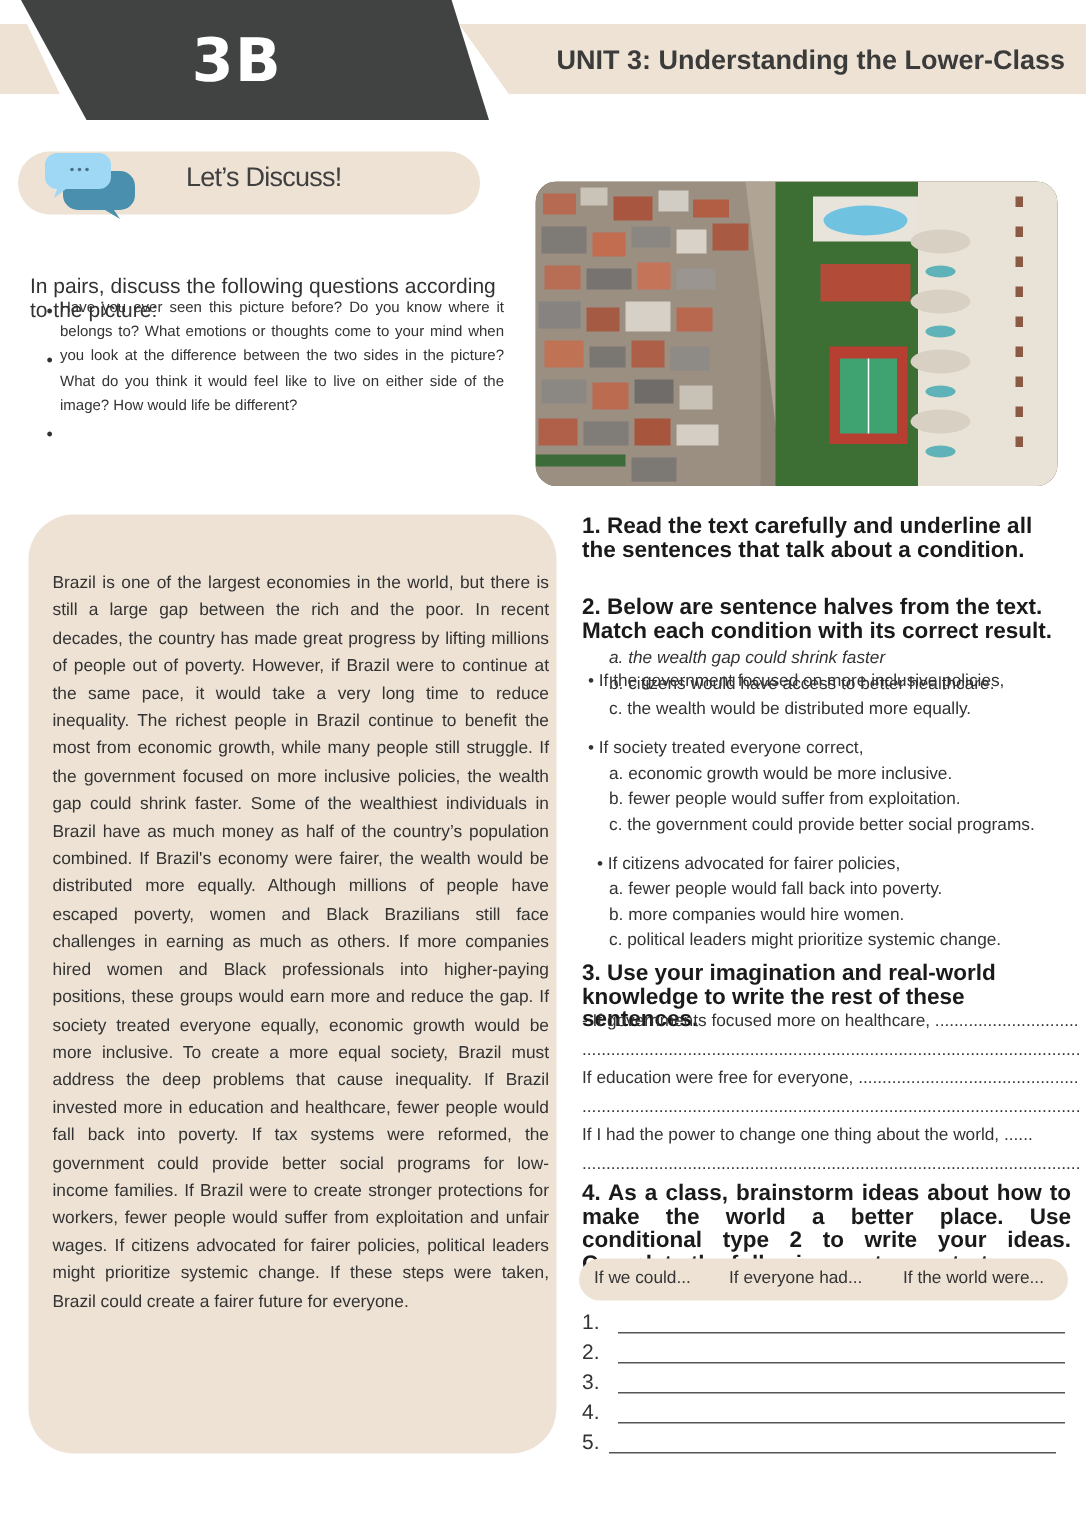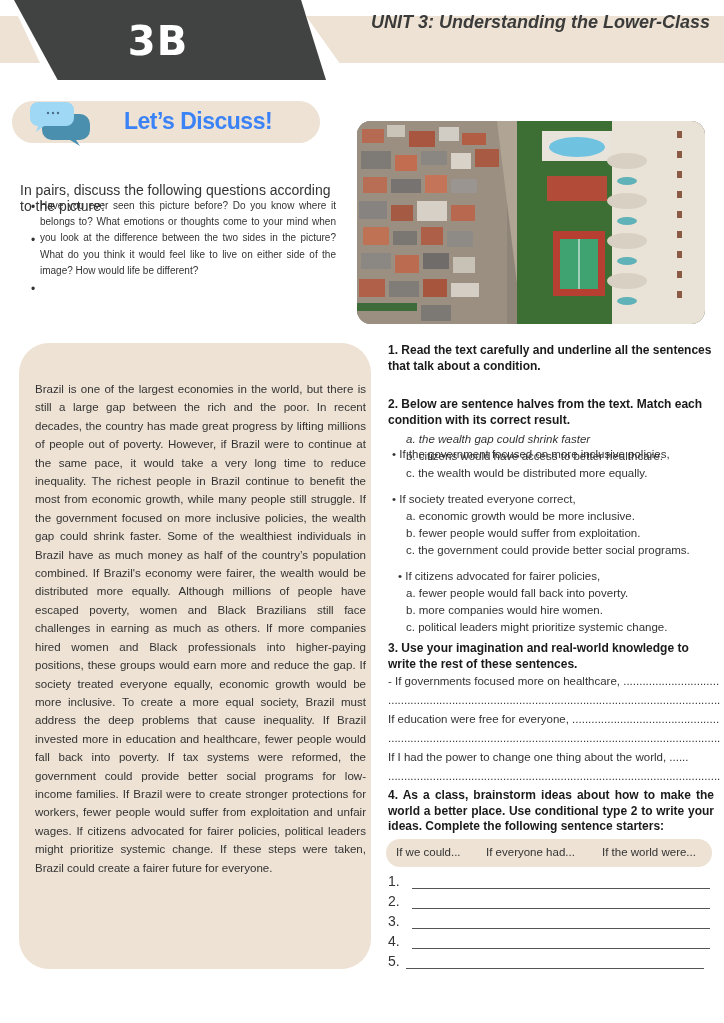--- a/index.html
+++ b/index.html
@@ -4,41 +4,41 @@
 <style>
   * { box-sizing: border-box; margin: 0; padding: 0; }
   html, body { width: 724px; height: 1023px; background: #ffffff; overflow: hidden; }
   body { position: relative; font-family: "Liberation Sans", sans-serif; color: #2f2f2f; }
 
   
   .hdr-band-left { position: absolute; left: 0; top: 16px; width: 40px; height: 47px; background: #ede2d4; clip-path: polygon(0 0, 45% 0, 100% 100%, 0 100%); }
   .hdr-band-right { position: absolute; left: 306px; top: 16px; width: 418px; height: 47px; background: #ede2d4; clip-path: polygon(0 0, 100% 0, 100% 100%, 8% 100%); }
   .hdr-dark { position: absolute; left: 14px; top: 0; width: 312px; height: 80px; background: #414342; clip-path: polygon(0 0, 92% 0, 100% 100%, 14% 100%); }
   .hdr-code { position: absolute; left: 108px; top: 18px; width: 100px; text-align: center; color: #ffffff; font-family: "DejaVu Sans", sans-serif; font-weight: bold; font-size: 40px; letter-spacing: 1px; }
-  .hdr-unit { position: absolute; right: 14px; top: 12px; color: #3a3b3a; font-weight: bold; font-size: 18px; font-style: italic; }
+  .hdr-unit { position: absolute; right: 14px; top: 30px; color: #3a3b3a; font-weight: bold; font-size: 18px; }
 
   
   .discuss-pill { position: absolute; left: 12px; top: 101px; width: 308px; height: 42px; background: #ede2d4; border-radius: 21px; }
   .bubble-icon { position: absolute; left: 30px; top: 100px; width: 62px; height: 46px; }
-  .discuss-title { position: absolute; left: 124px; top: 108px; font-size: 23px; font-weight: bold; color: #3b82f6; letter-spacing: -0.5px; }
+  .discuss-title { position: absolute; left: 124px; top: 108px; font-size: 18px; font-weight: normal; color: #404040; letter-spacing: -0.5px; }
 
   .intro { position: absolute; left: 20px; top: 182px; width: 316px; font-size: 14px; line-height: 16.2px; color: #333; }
   .bullets { position: absolute; left: 20px; top: 198px; width: 316px; font-size: 10px; line-height: 16.2px; color: #333; text-align: justify; padding-left: 20px; }
   .bullet-dot { position: absolute; font-size: 12px; color: #333; }
 
   
   .photo { position: absolute; left: 357px; top: 121px; width: 348px; height: 203px; border-radius: 14px; overflow: hidden; background: #9a8d7d; }
 
   
   .reading { position: absolute; left: 19px; top: 343px; width: 352px; height: 626px; background: #ede2d4; border-radius: 30px; }
   .reading-title { position: absolute; left: 0; top: 14px; width: 352px; text-align: center; font-size: 16.5px; font-weight: bold; color: #161616; }
   .reading-body { position: absolute; left: 16px; top: 37px; width: 331px; font-size: 11.55px; line-height: 18.4px; text-align: justify; color: #333; }
 
   
-  .q { position: absolute; left: 388px; width: 326px; font-size: 12px; line-height: 15.5px; color: #1a1a1a; font-weight: bold; }
+  .q { position: absolute; left: 388px; width: 326px; font-size: 15px; line-height: 15.5px; color: #1a1a1a; font-weight: bold; }
   .q.just { text-align: justify; }
   .item { position: absolute; font-size: 11.5px; line-height: 16.5px; color: #333; }
   .fill { position: absolute; left: 388px; width: 332px; font-size: 11.5px; line-height: 19.5px; color: #333; white-space: nowrap; overflow: hidden; }
 
   .starters { position: absolute; left: 386px; top: 839px; width: 326px; height: 28px; background: #ede2d4; border-radius: 14px; font-size: 11.5px; color: #333; }
   .starter { position: absolute; top: 7px; text-align: center; }
 
   .ans-line { position: absolute; left: 388px; height: 20px; width: 326px; font-size: 14px; color: #333; }
   .ans-line .num { position: absolute; left: 0; top: 0; }
   .ans-line .rule { position: absolute; left: 24px; right: 4px; top: 15px; border-bottom: 1px solid #555; }

